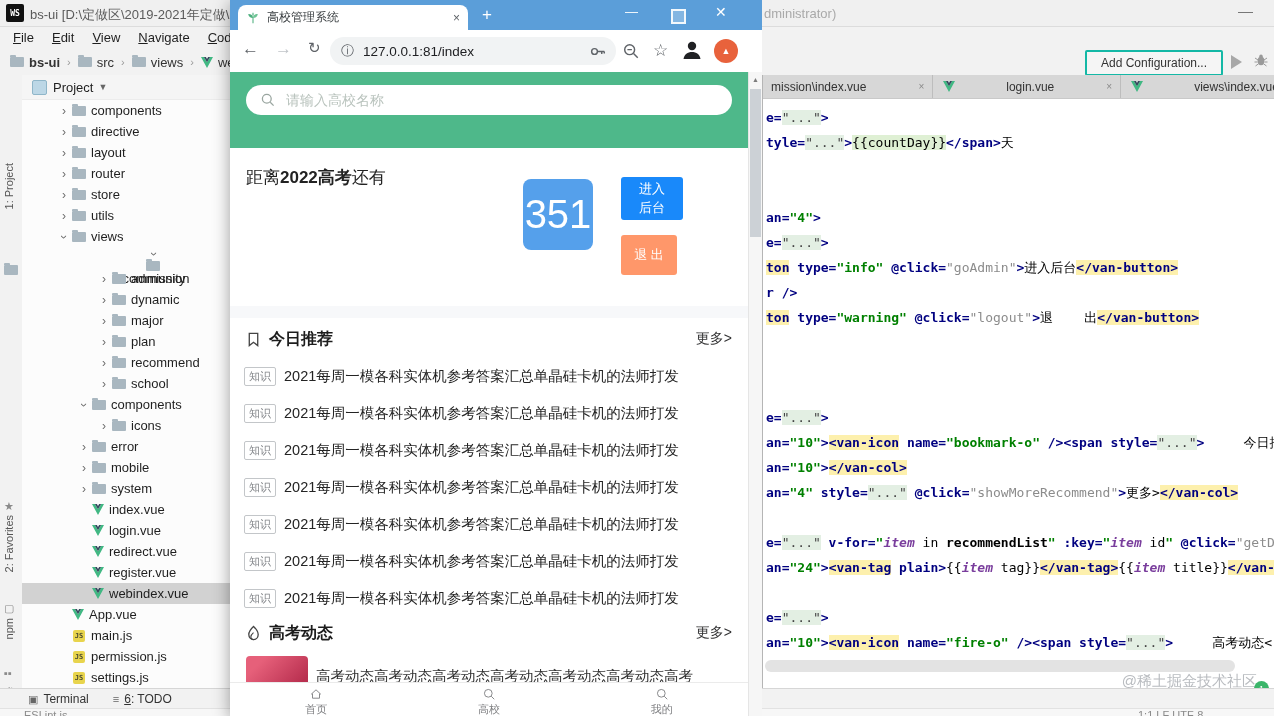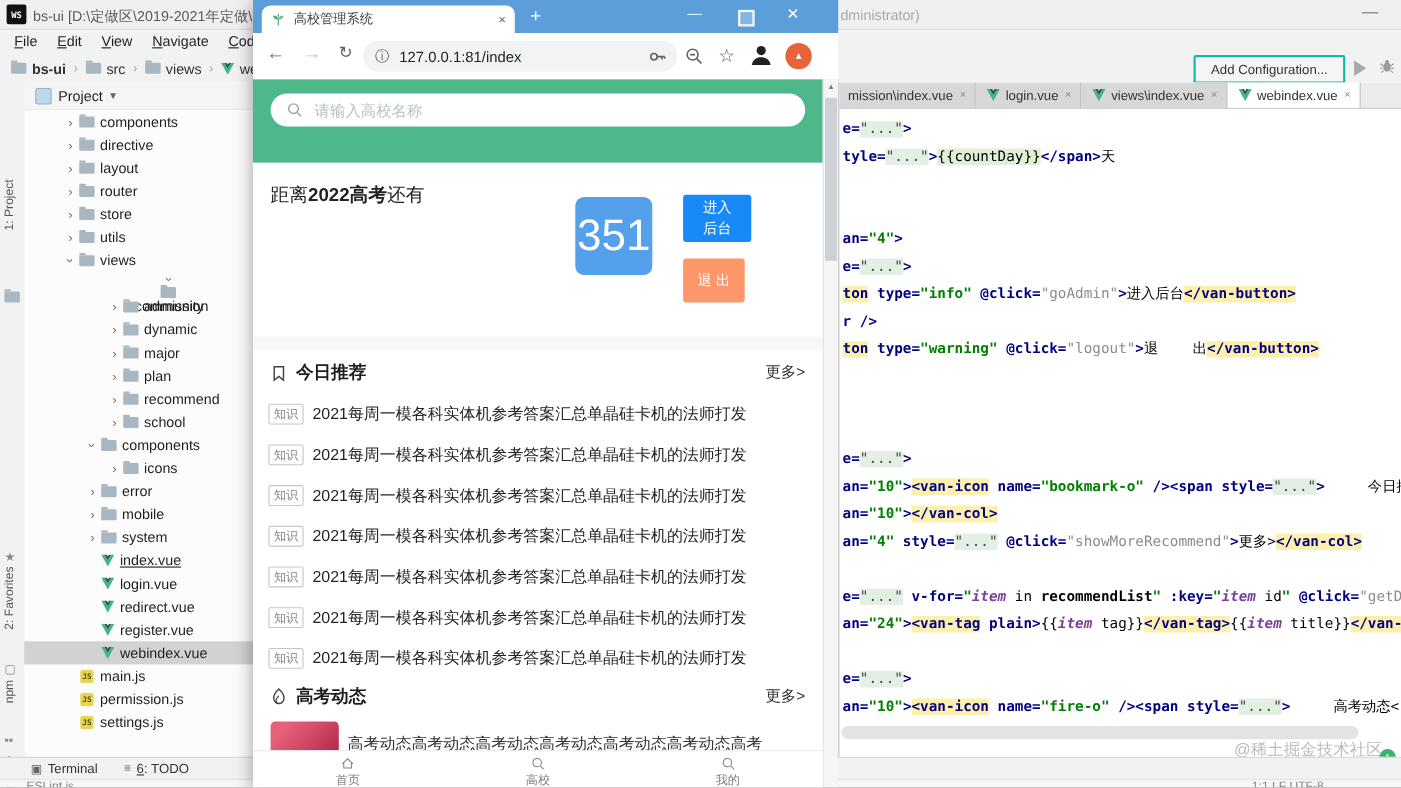--- a/index.html
+++ b/index.html
@@ -58,21 +58,21 @@
   .st-ico{color:#666;margin-right:5px;font-size:11px;}
   .st-u{text-decoration:underline;}
   .bottomstrip{left:0;top:708px;width:1274px;height:8px;background:#f7f7f7;border-top:1px solid #e2e2e2;overflow:hidden;}
   .eslint{position:absolute;left:24px;top:0;font-size:11px;color:#8a8a8a;}
   .pos-info{position:absolute;left:1138px;top:0;font-size:11px;color:#8a8a8a;}
 
   
   .editor{left:762px;top:75px;width:512px;height:613px;background:#fff;border-left:1px solid #b5b5b5;overflow:hidden;}
   .etabs{height:23px;background:#ececec;border-bottom:1px solid #c9c9c9;display:flex;}
   .etab{display:flex;align-items:center;padding:0 8px;background:#d7d7d7;border-right:1px solid #bdbdbd;
-        font-size:12px;color:#333;white-space:nowrap;}
+        font-size:12px;color:#333;white-space:nowrap;gap:46px;}
   .etab.active{background:#fff;}
   .etab .x{color:#8a8a8a;margin-left:6px;font-size:10px;}
   .etab .vic{margin-right:5px;}
   .code{position:relative;padding:6px 0 0 3px;font-family:"DejaVu Sans Mono",monospace;font-size:13px;
         line-height:25px;white-space:pre;}
   .cl{height:25px;}
   .c-a,.c-t{color:#000080;font-weight:bold;}
   .c-ty{color:#000080;font-weight:bold;background:#fdf0ad;}
   .c-vg,.c-q{color:#008000;font-weight:bold;}
   .c-f{color:#454545;background:#e3efe3;}
@@ -292,21 +292,21 @@
         <div class="trow" style="padding-left: 56px;">
           <span class="tarrow">›</span>
           <span class="fi"></span>
           <span>mobile</span>
         </div>
         <div class="trow" style="padding-left: 56px;">
           <span class="tarrow">›</span>
           <span class="fi"></span>
           <span>system</span>
         </div>
-        <div class="trow" style="padding-left: 56px; text-decoration: underline;">
+        <div class="trow" style="padding-left: 56px;">
           <span class="tarrow"></span>
           <svg class="vic" width="12" height="11" viewBox="0 0 12 11">
             <path d="M0 0h2.9L6 5.3 9.1 0H12L6 11z" fill="#41b883"></path>
             <path d="M2.9 0h2L6 1.9 7.1 0h2L6 5.3z" fill="#35495e"></path>
           </svg>
           <span>index.vue</span>
         </div>
         <div class="trow" style="padding-left: 56px;">
           <span class="tarrow"></span>
           <svg class="vic" width="12" height="11" viewBox="0 0 12 11">
@@ -331,20 +331,28 @@
           </svg>
           <span>register.vue</span>
         </div>
         <div class="trow sel" style="padding-left: 56px;">
           <span class="tarrow"></span>
           <svg class="vic" width="12" height="11" viewBox="0 0 12 11">
             <path d="M0 0h2.9L6 5.3 9.1 0H12L6 11z" fill="#41b883"></path>
             <path d="M2.9 0h2L6 1.9 7.1 0h2L6 5.3z" fill="#35495e"></path>
           </svg>
           <span>webindex.vue</span>
+        </div>
+        <div class="trow" style="padding-left: 36px;">
+          <span class="tarrow"></span>
+          <svg class="vic" width="12" height="11" viewBox="0 0 12 11">
+            <path d="M0 0h2.9L6 5.3 9.1 0H12L6 11z" fill="#41b883"></path>
+            <path d="M2.9 0h2L6 1.9 7.1 0h2L6 5.3z" fill="#35495e"></path>
+          </svg>
+          <span>App.vue</span>
         </div>
         <div class="trow" style="padding-left: 36px;">
           <span class="tarrow"></span>
           <span class="ji">JS</span>
           <span>main.js</span>
         </div>
         <div class="trow" style="padding-left: 36px;">
           <span class="tarrow"></span>
           <span class="ji">JS</span>
           <span>permission.js</span>

